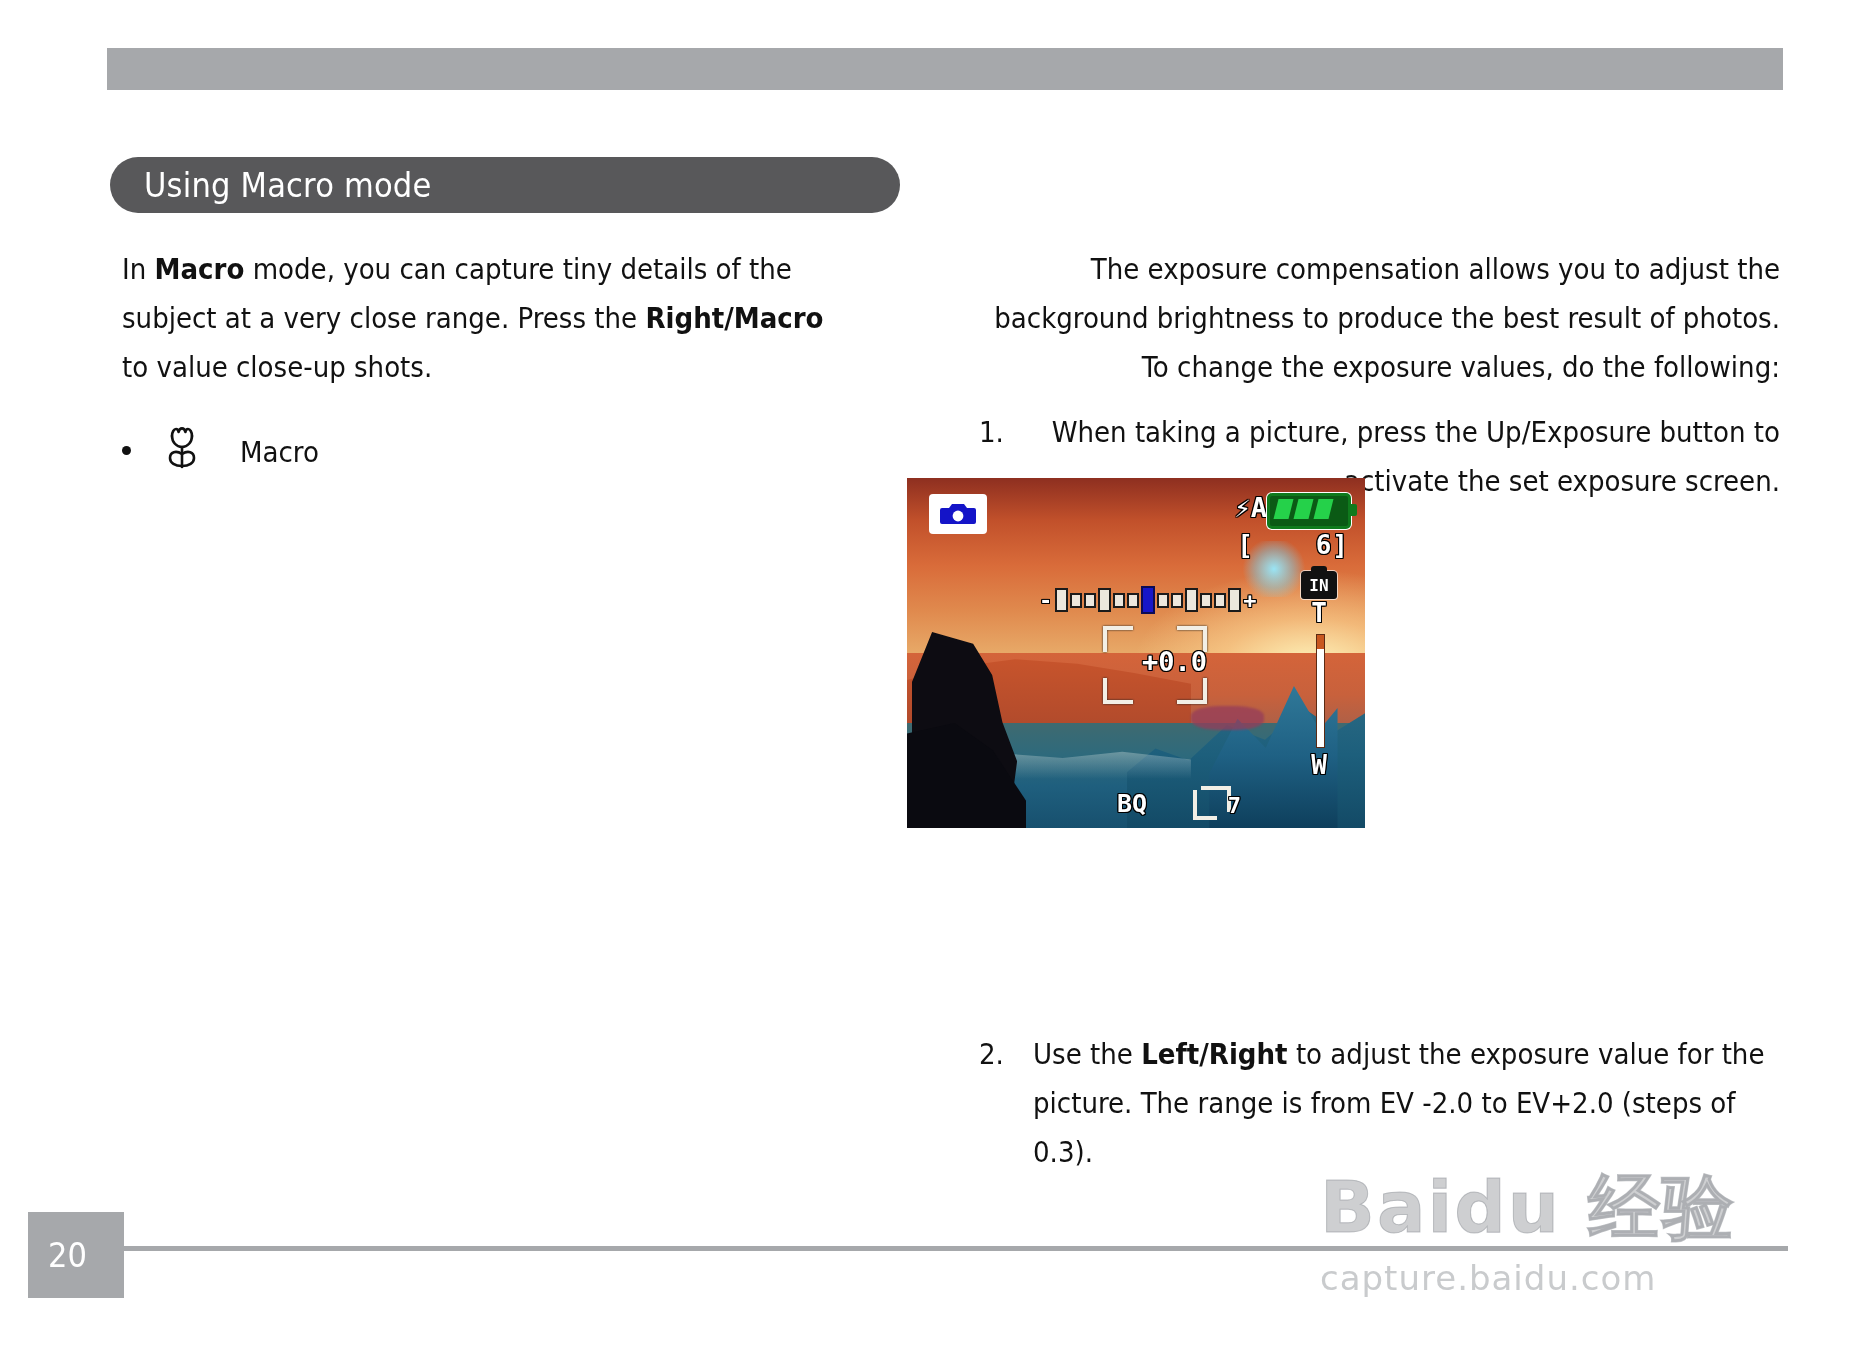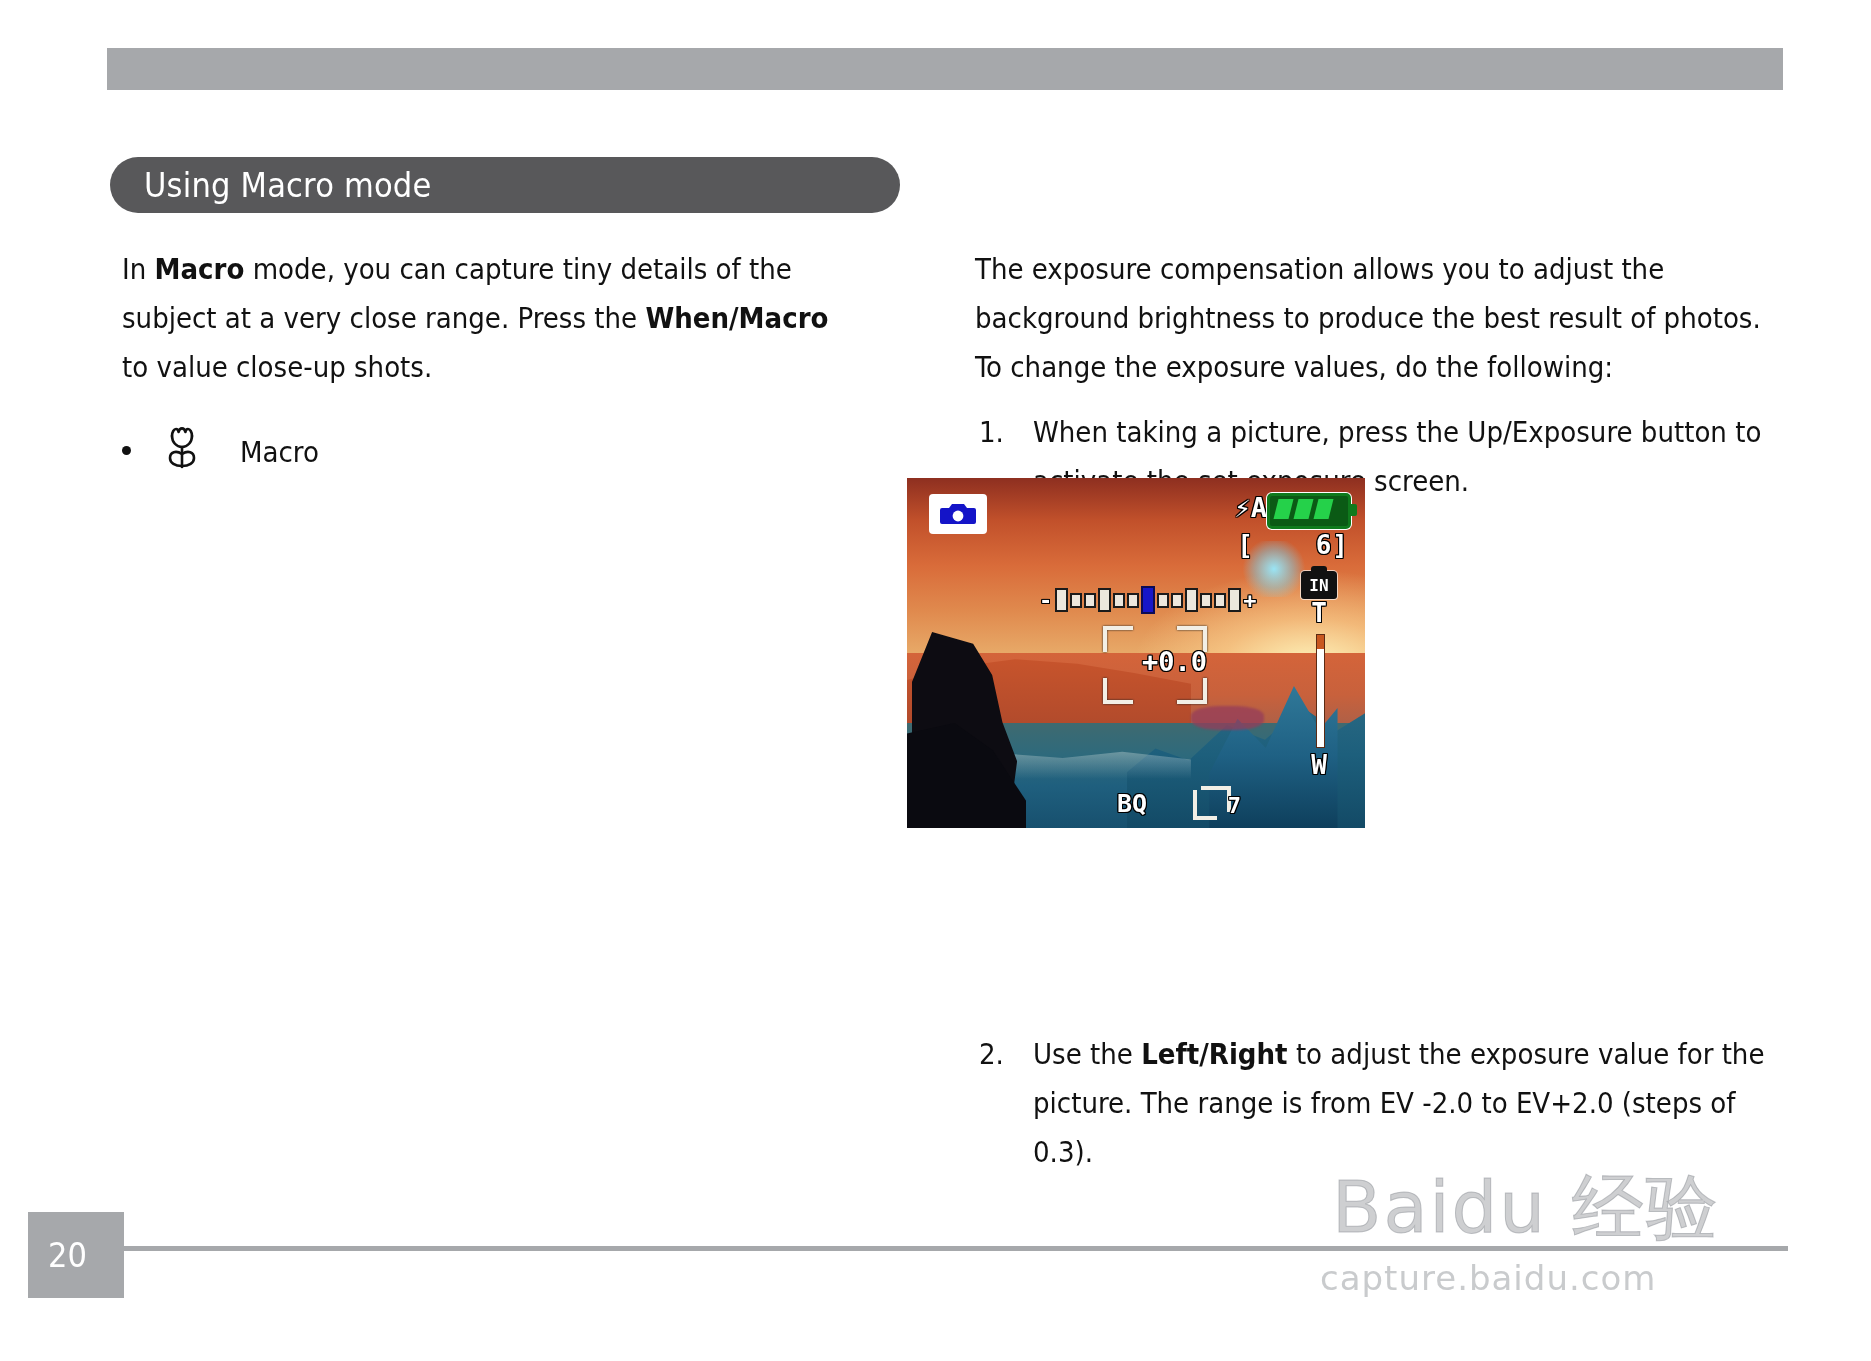--- a/index.html
+++ b/index.html
@@ -35,21 +35,21 @@
   
   .col{
     position:absolute;
     font-size:29px;
     line-height:49px;
     font-family:"DejaVu Sans Condensed","Liberation Sans",sans-serif;
     font-stretch:condensed;
     color:#111;
   }
   #col-left{left:122px;top:245px;width:720px;}
-  #col-right{left:975px;top:245px;width:805px;}
+  #col-right{left:975px;top:245px;width:805px;text-align:right;}
 
   .para{margin:0 0 16px 0;}
   b,strong{font-weight:bold;}
 
   
   .bullet-row{
     position:relative;
     margin-top:36px;
     padding-left:118px;
   }
@@ -250,24 +250,23 @@
     font-size:34px;
     font-family:"DejaVu Sans Condensed","Liberation Sans",sans-serif;
   }
 
   
   .watermark{
     position:absolute;left:1320px;top:1160px;width:520px;height:150px;
     pointer-events:none;user-select:none;
   }
   .wm-main{
-    font-size:72px;font-weight:normal;color:rgba(165,168,172,.55);
+    font-size:72px;font-weight:bold;color:rgba(165,168,172,.55);
     letter-spacing:2px;
     font-family:"DejaVu Sans","Liberation Sans",sans-serif;
-    margin-left:12px;
     -webkit-text-stroke:1px rgba(140,144,150,.5);
   }
   .wm-sub{
     font-size:34px;color:rgba(165,168,172,.6);
     letter-spacing:1px;margin-top:2px;
     font-family:"DejaVu Sans","Liberation Sans",sans-serif;
   }
 </style>
 </head>
 <body>
@@ -275,21 +274,21 @@
 <div class="page">
 
   <div class="top-band"></div>
 
   <div class="pill" id="pill-left">
     <span>Using Macro mode</span>
   </div>
 
 
   <div class="col" id="col-left">
-    <p class="para"><span>In </span><b>Macro</b><span> mode, you can capture tiny details of the subject at a very close range. Press the  </span><b>When/Macro</b><span> to value close-up shots.</span></p>
+    <p class="para"><span>In </span><b>Macro</b><span> mode, you can capture tiny details of the subject at a very close range. Press the  </span><b>Right/Macro</b><span> to value close-up shots.</span></p>
 
     <div class="bullet-row">
       <span class="bullet-dot"></span>
       <span class="macro-icon">
         <svg viewBox="0 0 56 56" width="56" height="56" aria-hidden="true">
           <g fill="none" stroke="#111" stroke-width="2.6" stroke-linecap="round" stroke-linejoin="round">
             <path d="M18 16 c0-4 2-7 4-7 c1.6 0 2.4 1.6 2.6 3 c.4-2 1.6-3.6 3.4-3.6 c1.8 0 3 1.6 3.4 3.6 c.2-1.4 1-3 2.6-3 c2 0 4 3 4 7"></path>
             <path d="M18 16 c0 6 4.4 11 10 11 c5.6 0 10-5 10-11"></path>
             <path d="M28 27 v20"></path>
             <path d="M28 34 c-6-4-12-2-12 4 c0 5 5 8 12 8"></path>

